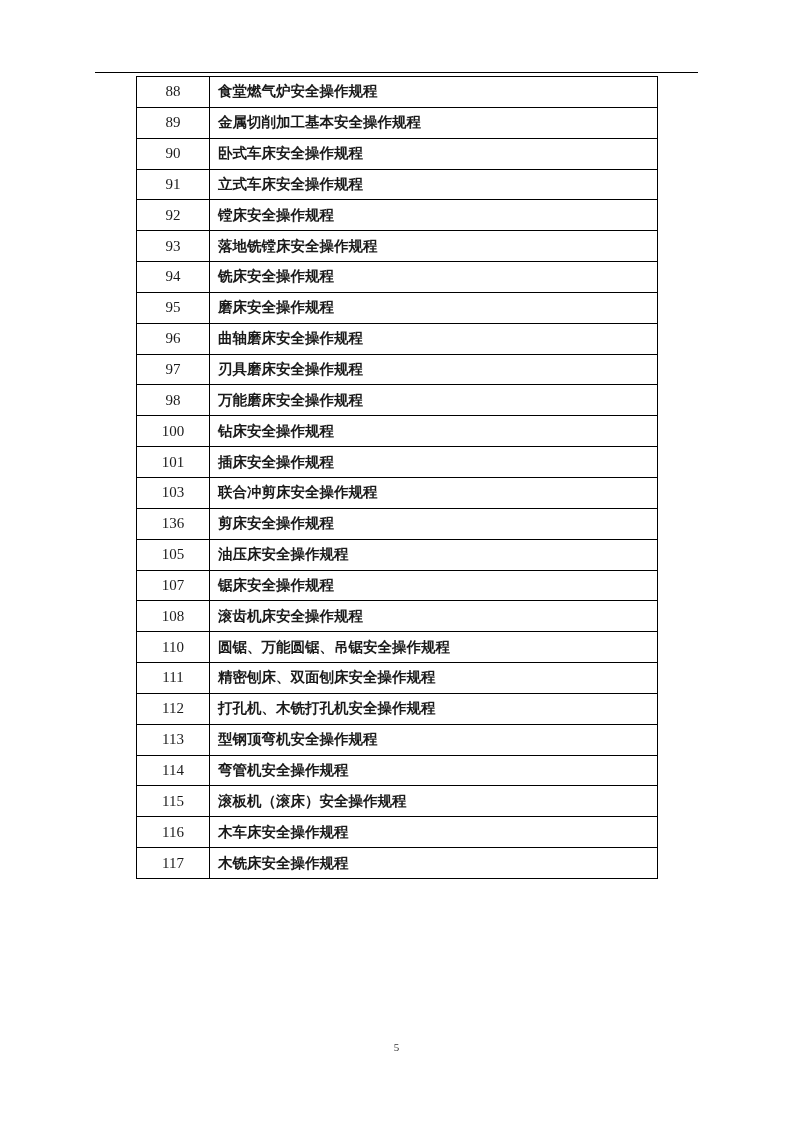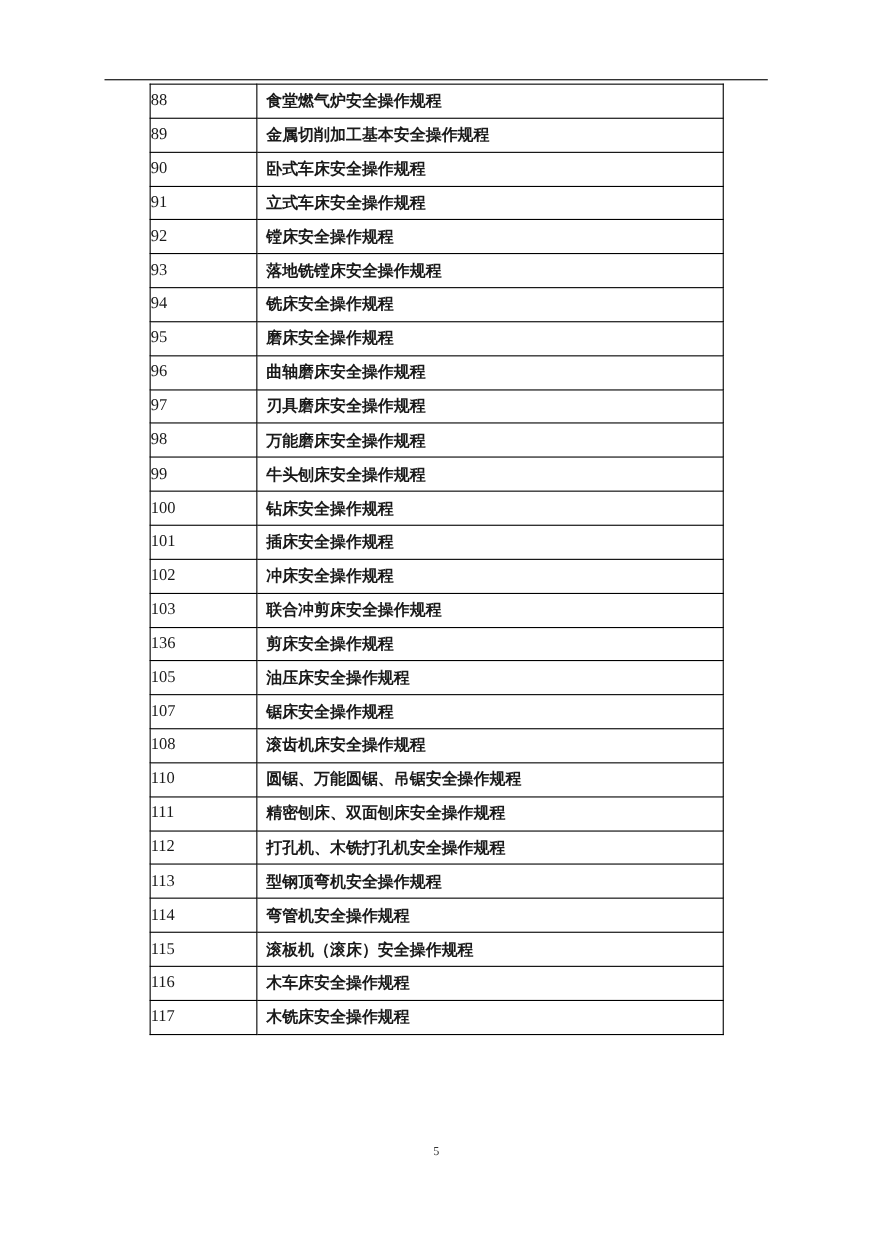--- a/index.html
+++ b/index.html
@@ -4,21 +4,21 @@
   <style>
     html, body { margin: 0; padding: 0; background: #ffffff; }
     body { width: 793px; height: 1122px; position: relative; overflow: hidden;
            font-family: "DejaVu Serif", "Liberation Serif", serif; color: #1a1a1a; }
     .header-rule { position: absolute; left: 95px; top: 72px; width: 603px; height: 0;
                    border-top: 1px solid #000; }
     .doc-table { position: absolute; left: 136px; top: 76px; width: 522px;
                  border-collapse: collapse; table-layout: fixed; }
     .doc-table td { border: 1px solid #000; height: 30.85px; padding: 0; font-size: 14.5px;
                     vertical-align: middle; box-sizing: border-box; }
-    .doc-table td.num { width: 97px; text-align: left;
+    .doc-table td.num { width: 73px; text-align: center;
                         font-family: "Liberation Serif", "DejaVu Serif", serif; font-size: 15px; }
     .doc-table td.title { padding-left: 8px; white-space: nowrap; font-weight: bold; }
     .page-number { position: absolute; left: 0; width: 793px; top: 1041px; text-align: center;
                    font-family: "Liberation Serif", serif; font-size: 11px; color: #333; }
   </style>
 </head>
 <body>
 
 <div class="header-rule"></div>
 
@@ -62,34 +62,26 @@
       </tr>
     <tr>
         <td class="num">97</td>
         <td class="title">刃具磨床安全操作规程</td>
       </tr>
     <tr>
         <td class="num">98</td>
         <td class="title">万能磨床安全操作规程</td>
       </tr>
     <tr>
-        <td class="num">99</td>
-        <td class="title">牛头刨床安全操作规程</td>
-      </tr>
-    <tr>
         <td class="num">100</td>
         <td class="title">钻床安全操作规程</td>
       </tr>
     <tr>
         <td class="num">101</td>
         <td class="title">插床安全操作规程</td>
-      </tr>
-    <tr>
-        <td class="num">102</td>
-        <td class="title">冲床安全操作规程</td>
       </tr>
     <tr>
         <td class="num">103</td>
         <td class="title">联合冲剪床安全操作规程</td>
       </tr>
     <tr>
         <td class="num">136</td>
         <td class="title">剪床安全操作规程</td>
       </tr>
     <tr>

